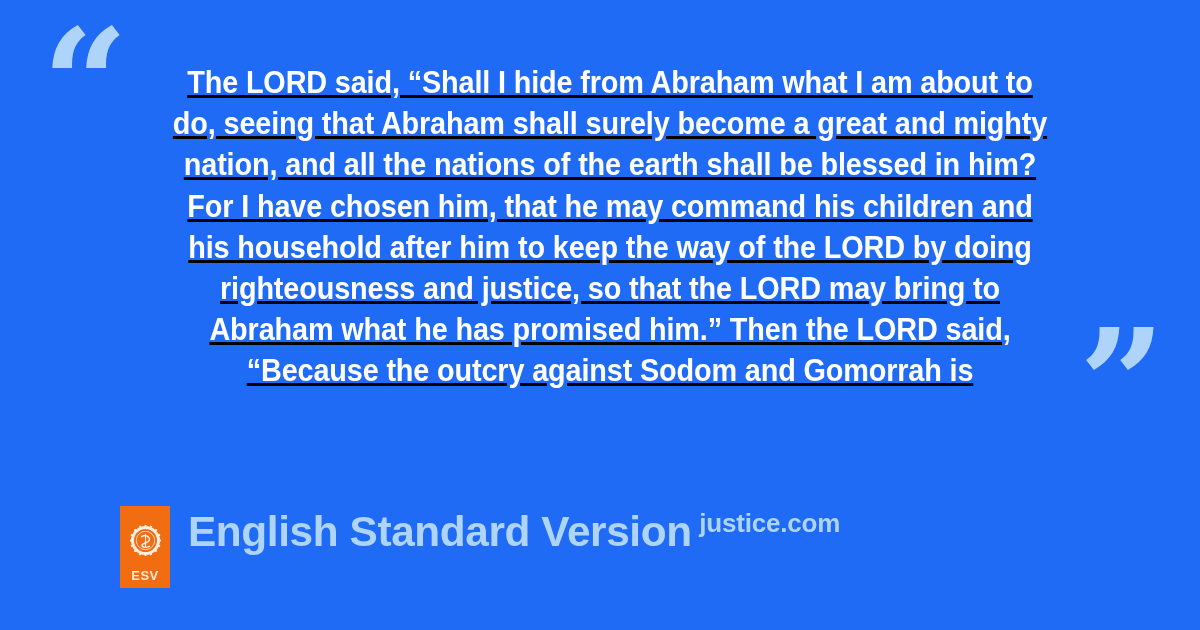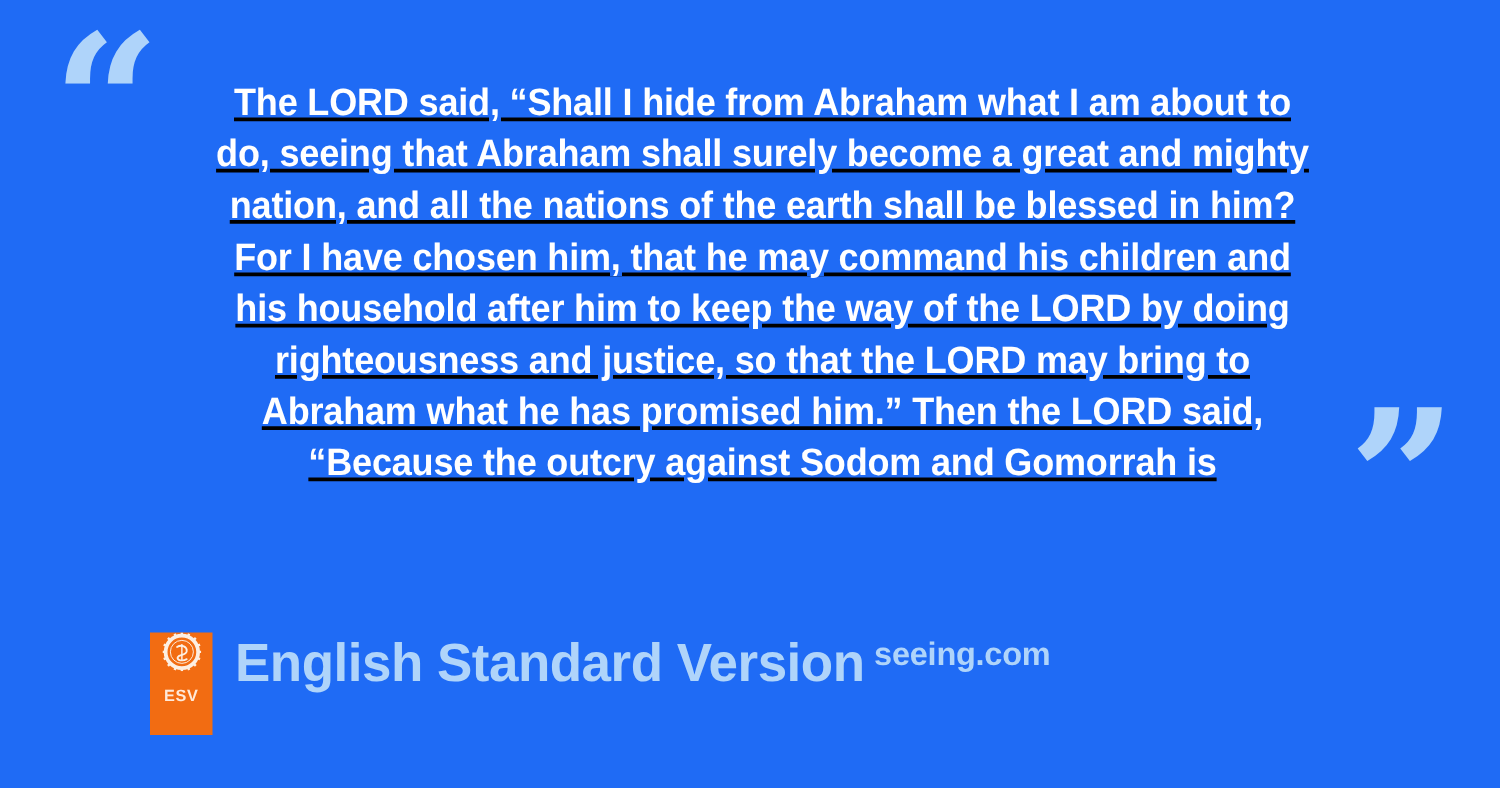--- a/index.html
+++ b/index.html
@@ -75,21 +75,21 @@
   }
 
   .brand-logo {
     width: 50px;
     height: 82px;
     background: #F26C12;
     display: flex;
     flex-direction: column;
     align-items: center;
     justify-content: flex-start;
-    padding-top: 0;
+    padding-top: 19px;
     box-sizing: border-box;
     flex: 0 0 auto;
   }
   .seal {
     width: 31px;
     height: 31px;
     position: relative;
     display: block;
   }
   .brand-logo-label {
@@ -172,18 +172,18 @@
           <circle cx="32" cy="32" r="19" fill="none" stroke="#FDEFE2" stroke-width="1.6"></circle>
           <path d="M24 24 C32 19, 41 24, 40 31 C39 38, 27 36, 25 41 C24 46, 33 48, 40 44" stroke="#FDEFE2" stroke-width="3" fill="none" stroke-linecap="round"></path>
           <path d="M32 20 L32 46" stroke="#FDEFE2" stroke-width="2.4" stroke-linecap="round"></path>
         </g>
       </svg>
       <div class="brand-logo-label">ESV</div>
     </div>
 
     <div class="brand-text">
       <div class="brand-title">English Standard Version</div>
-      <div class="brand-url">seeing.com</div>
+      <div class="brand-url">justice.com</div>
     </div>
 
   </div>
 
 </div>
 
 </body></html>

